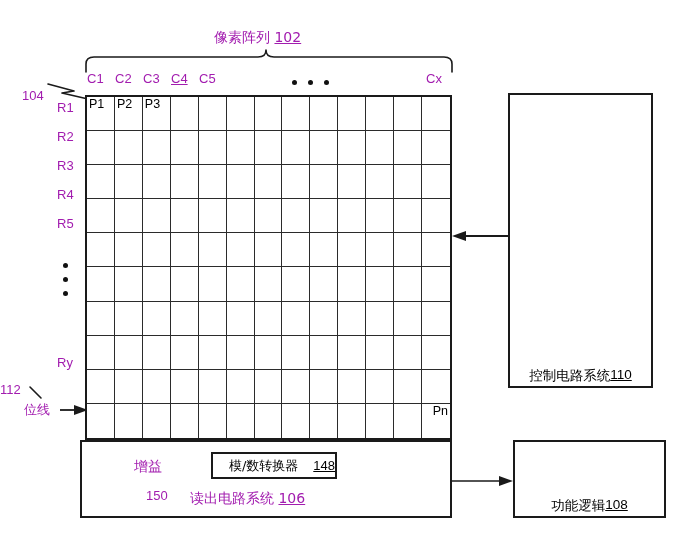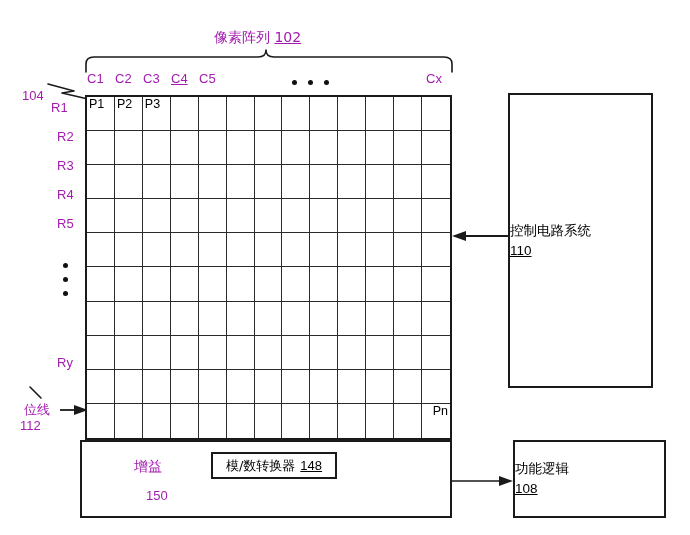--- a/index.html
+++ b/index.html
@@ -39,28 +39,28 @@
     background: #ffffff;
     box-sizing: border-box;
   }
   .box-inner {
     position: absolute;
     border: 2px solid #1a1a1a;
     background: #ffffff;
     box-sizing: border-box;
     display: flex;
     align-items: center;
-    justify-content: center;
-    gap: 5px;
+    justify-content: flex-end;
+    gap: 15px;
     font-size: 13px;
   }
   .box-center {
     display: flex;
-    flex-direction: column;
-    align-items: flex-start;
+    flex-direction: row;
+    align-items: flex-end;
     justify-content: center;
     text-align: center;
     line-height: 1.55;
     font-size: 13.5px;
   }
 
   
   #grid {
     position: absolute;
     border: 2px solid #1a1a1a;
@@ -217,21 +217,21 @@
   <div class="lbl" style="left:143px; top:72px;">C3</div>
   <div class="lbl" style="left:171px; top:72px;text-decoration:underline;">C4</div>
   <div class="lbl" style="left:199px; top:72px;">C5</div>
   <div class="dots-h" style="left:292px; top:80px;">
     <i></i>
       <i></i>
       <i></i>
   </div>
   <div class="lbl" style="left:426px; top:72px;">Cx</div>
 
-  <div class="lbl" style="left:51px; top:101px;">R1</div>
+  <div class="lbl" style="left:57px; top:101px;">R1</div>
   <div class="lbl" style="left:57px; top:130px;">R2</div>
   <div class="lbl" style="left:57px; top:159px;">R3</div>
   <div class="lbl" style="left:57px; top:188px;">R4</div>
   <div class="lbl" style="left:57px; top:217px;">R5</div>
   <div class="dots-v" style="left:63px; top:263px;">
     <i></i>
       <i></i>
       <i></i>
   </div>
   <div class="lbl" style="left:57px; top:356px;">Ry</div>
@@ -387,33 +387,37 @@
     <div class="cell last-row last-col">
         <span class="pname right">Pn</span>
       </div>
   </div>
 
   <div class="box box-center" style="left:508px; top:93px; width:145px; height:295px;">
     <span class="cjk">控制电路系统</span>
     <span class="ref-u">110</span>
   </div>
 
-  <div class="lbl" style="left:20px; top:383px;margin-top:36px;">112</div>
+  <div class="lbl" style="left:0; top:383px;">112</div>
   <div class="lbl cjk" style="left:24px; top:403px;">位线</div>
 
   <div class="box" style="left:80px; top:440px; width:372px; height:78px;">
   </div>
 
   <div class="lbl cjk" style="left:134px; top:459px; font-size:14px;">增益</div>
   <div class="lbl" style="left:146px; top:489px;">150</div>
 
   <div class="box-inner" style="left:211px; top:452px; width:126px; height:27px;">
     <span class="cjk">模/数转换器</span>
     <span class="ref-u">148</span>
   </div>
 
+  <div class="lbl cjk" style="left:190px; top:491px; font-size:14px;">
+    <span>读出电路系统</span>
+    <span class="ref-u">106</span>
+  </div>
 
   <div class="box box-center" style="left:513px; top:440px; width:153px; height:78px;">
     <span class="cjk">功能逻辑</span>
     <span class="ref-u">108</span>
   </div>
 
 </div>
 
 </body></html>

